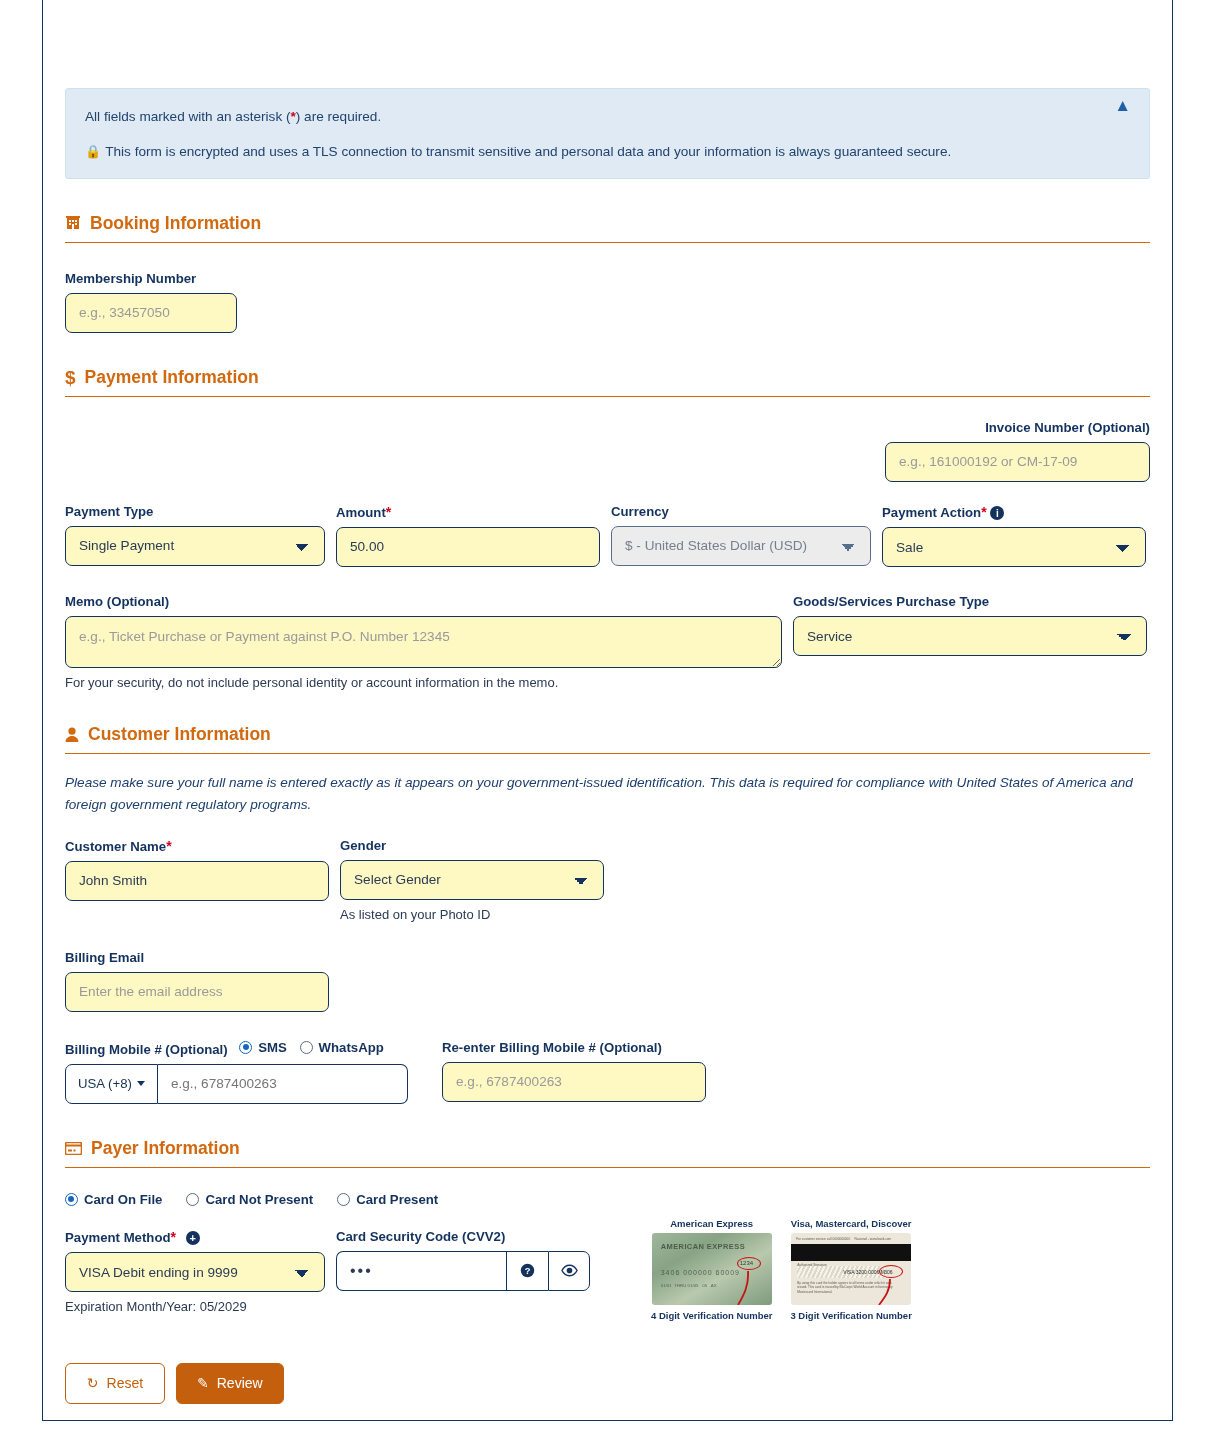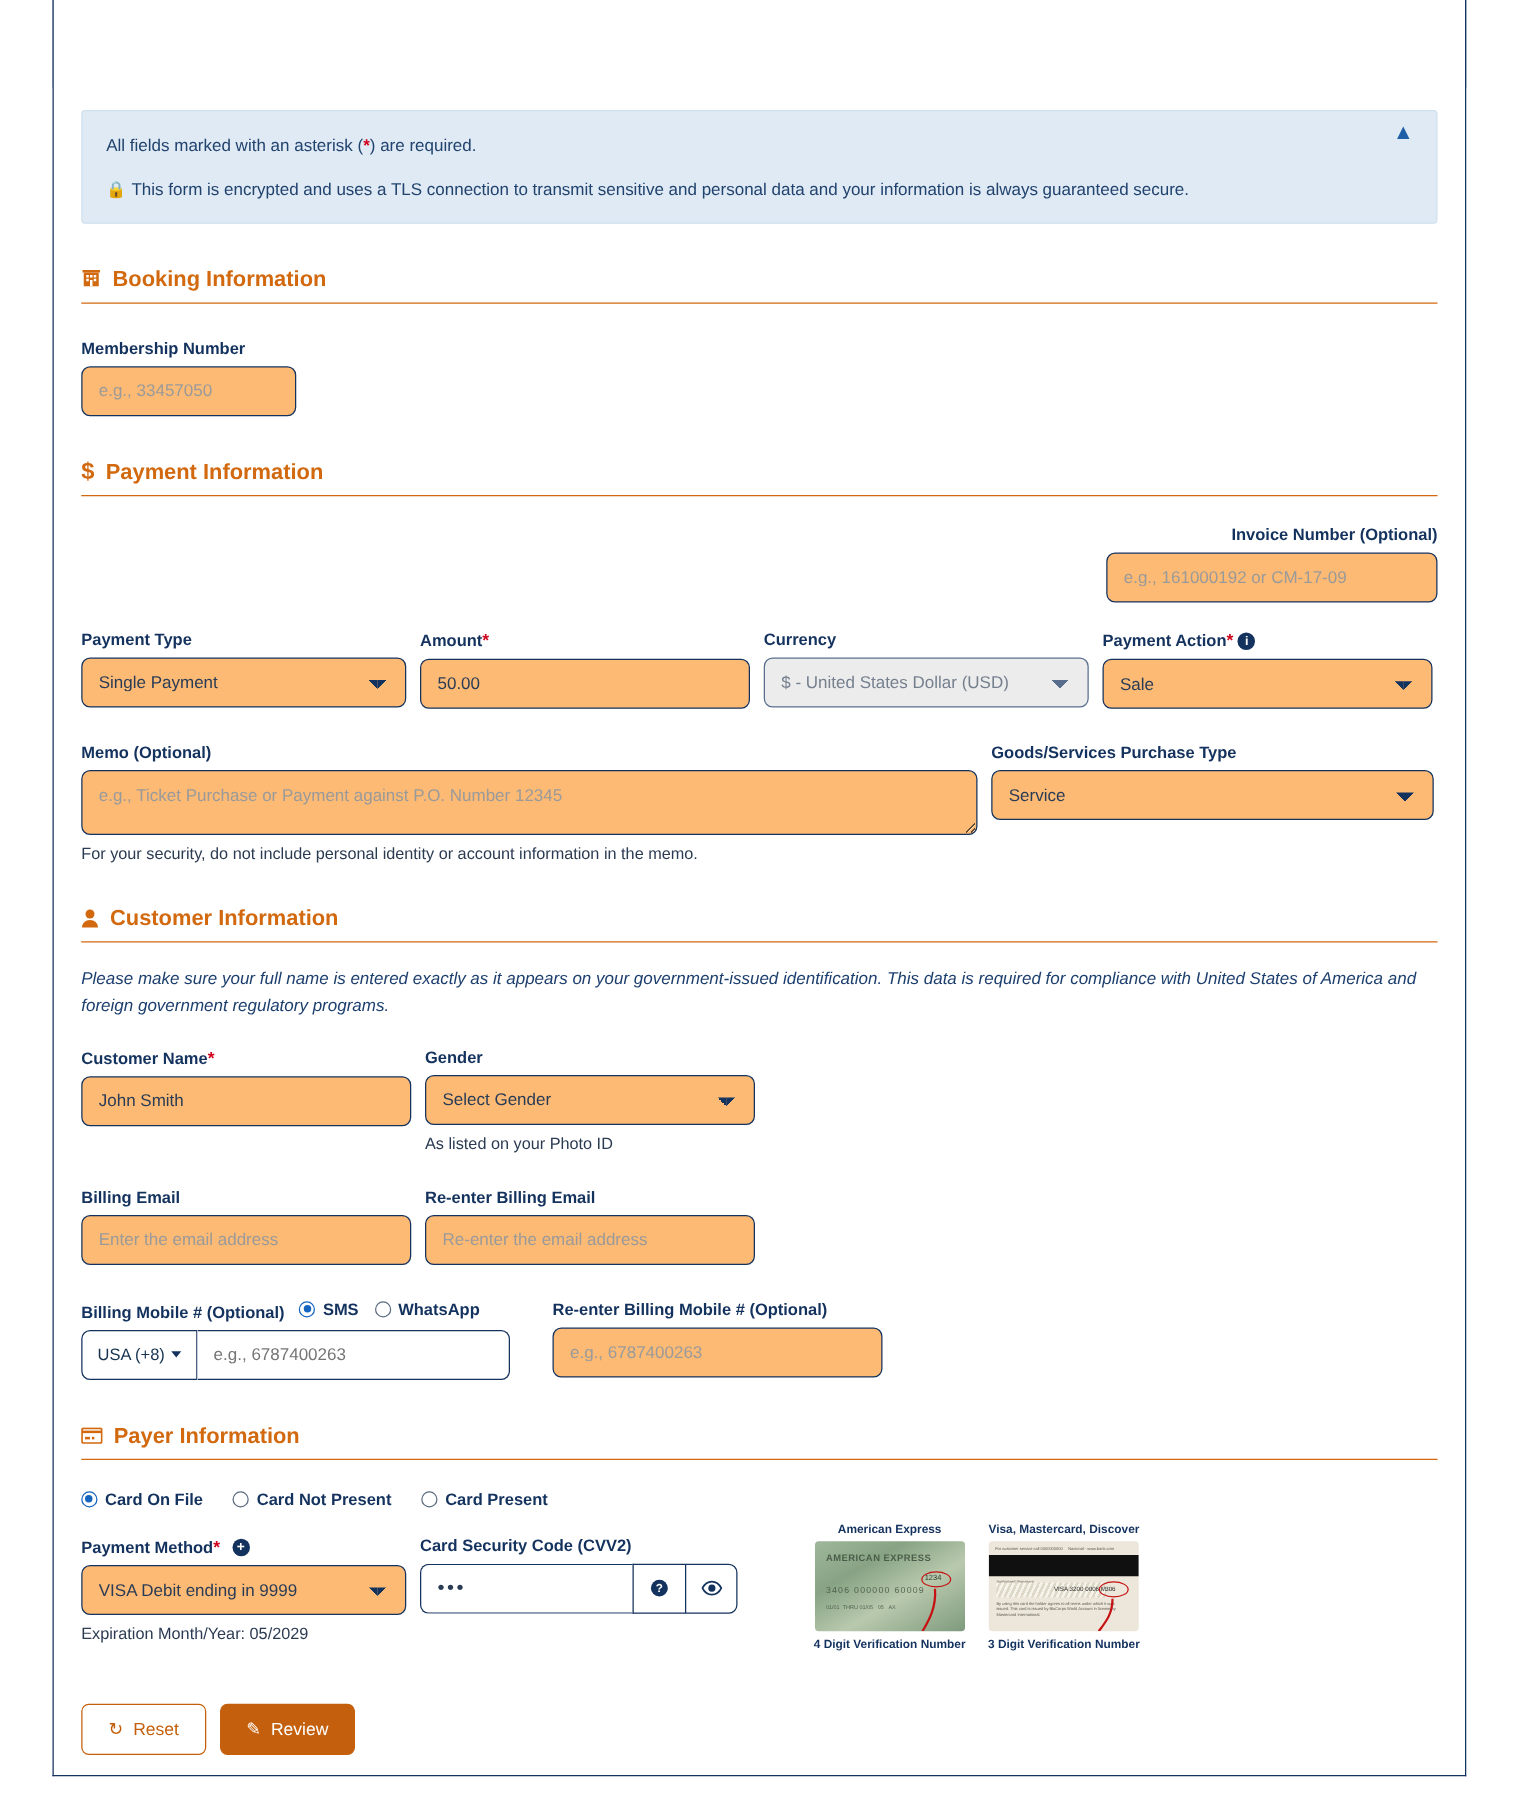--- a/index.html
+++ b/index.html
@@ -145,21 +145,21 @@
     font-weight: bold;
     color: #14325e;
     margin-bottom: 7px;
     display: block;
     white-space: nowrap;
   }
   .star { color: #d0021b; font-size: 14px; font-weight: bold; }
   .inp, .sel, .txa {
     border: 1.4px solid #14325e;
     border-radius: 7px;
-    background: #fdba74;
+    background: #fef9c3;
     font-family: "Liberation Sans", sans-serif;
     font-size: 13.6px;
     color: #2a3c55;
     padding: 0 13px;
     height: 40px;
     outline: none;
   }
   .inp::placeholder, .txa::placeholder { color: #9a9a9a; }
   .sel {
     appearance: none;
@@ -471,28 +471,24 @@
       </div>
       <div class="fld" style="width:264px;">
         <label class="lbl">Gender</label>
         <select class="sel">
           <option>Select Gender</option>
         </select>
         <div class="hint">As listed on your Photo ID</div>
       </div>
     </div>
 
-    <div class="row" style="margin-top:28px; gap:11px;">
+    <div class="row" style="margin-top:28px; ">
       <div class="fld" style="width:264px;">
         <label class="lbl">Billing Email</label>
         <input class="inp" type="text" placeholder="Enter the email address" style="">
-      </div>
-      <div class="fld" style="width:264px;">
-        <label class="lbl">Re-enter Billing Email</label>
-        <input class="inp" type="text" placeholder="Re-enter the email address" style="">
       </div>
     </div>
 
     <div class="row" style="margin-top:28px; gap:11px;">
       <div class="fld" style="width:354px;">
         <label class="lbl">
           <span>Billing Mobile # (Optional)</span>
           <span class="radio-wrap" style="margin-left:8px;">
             <span class="rad on"></span>
             <span class="rad-lbl">SMS</span>

